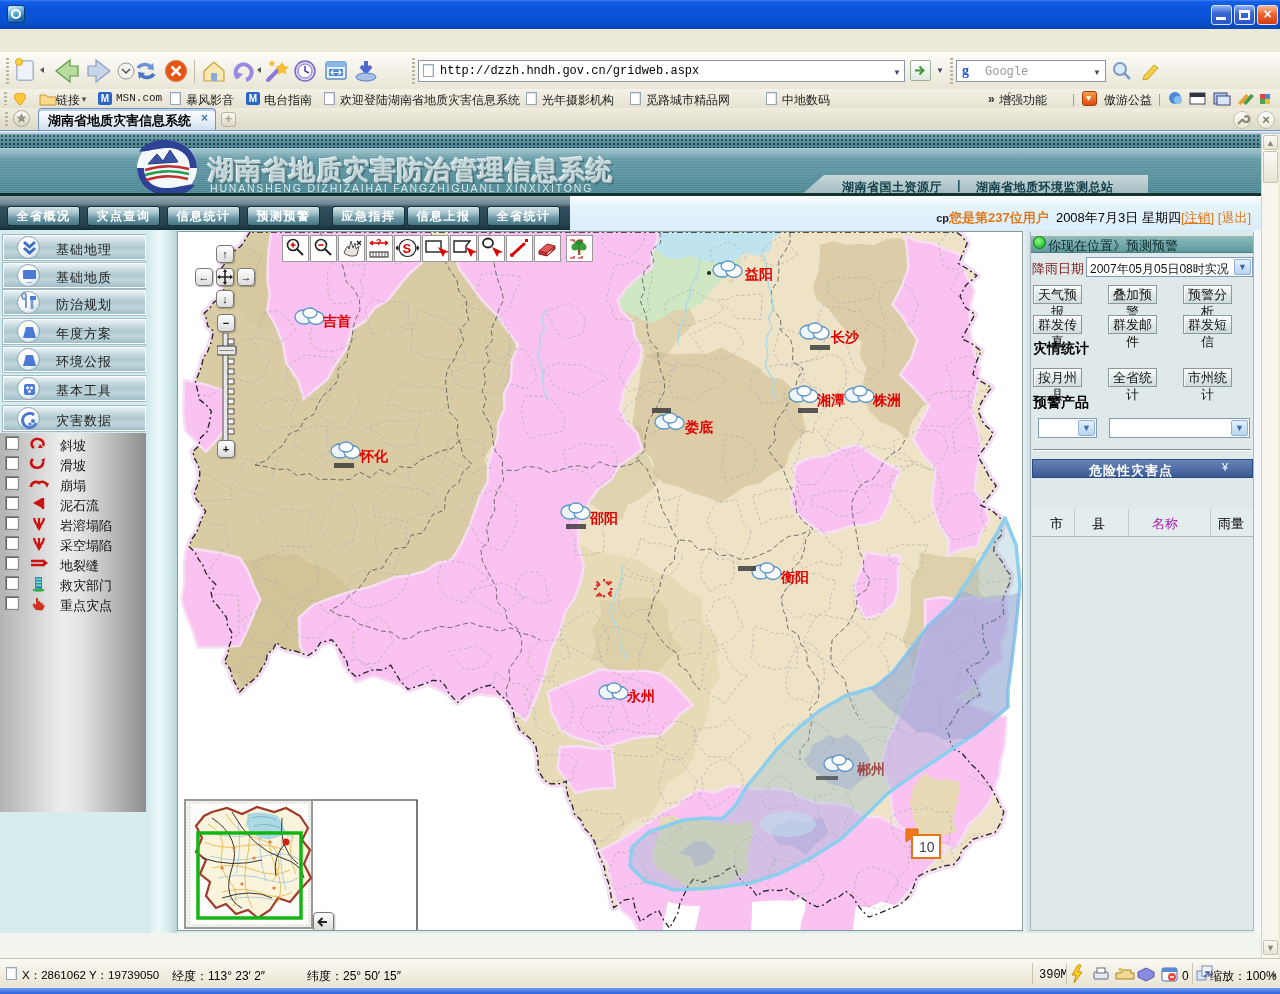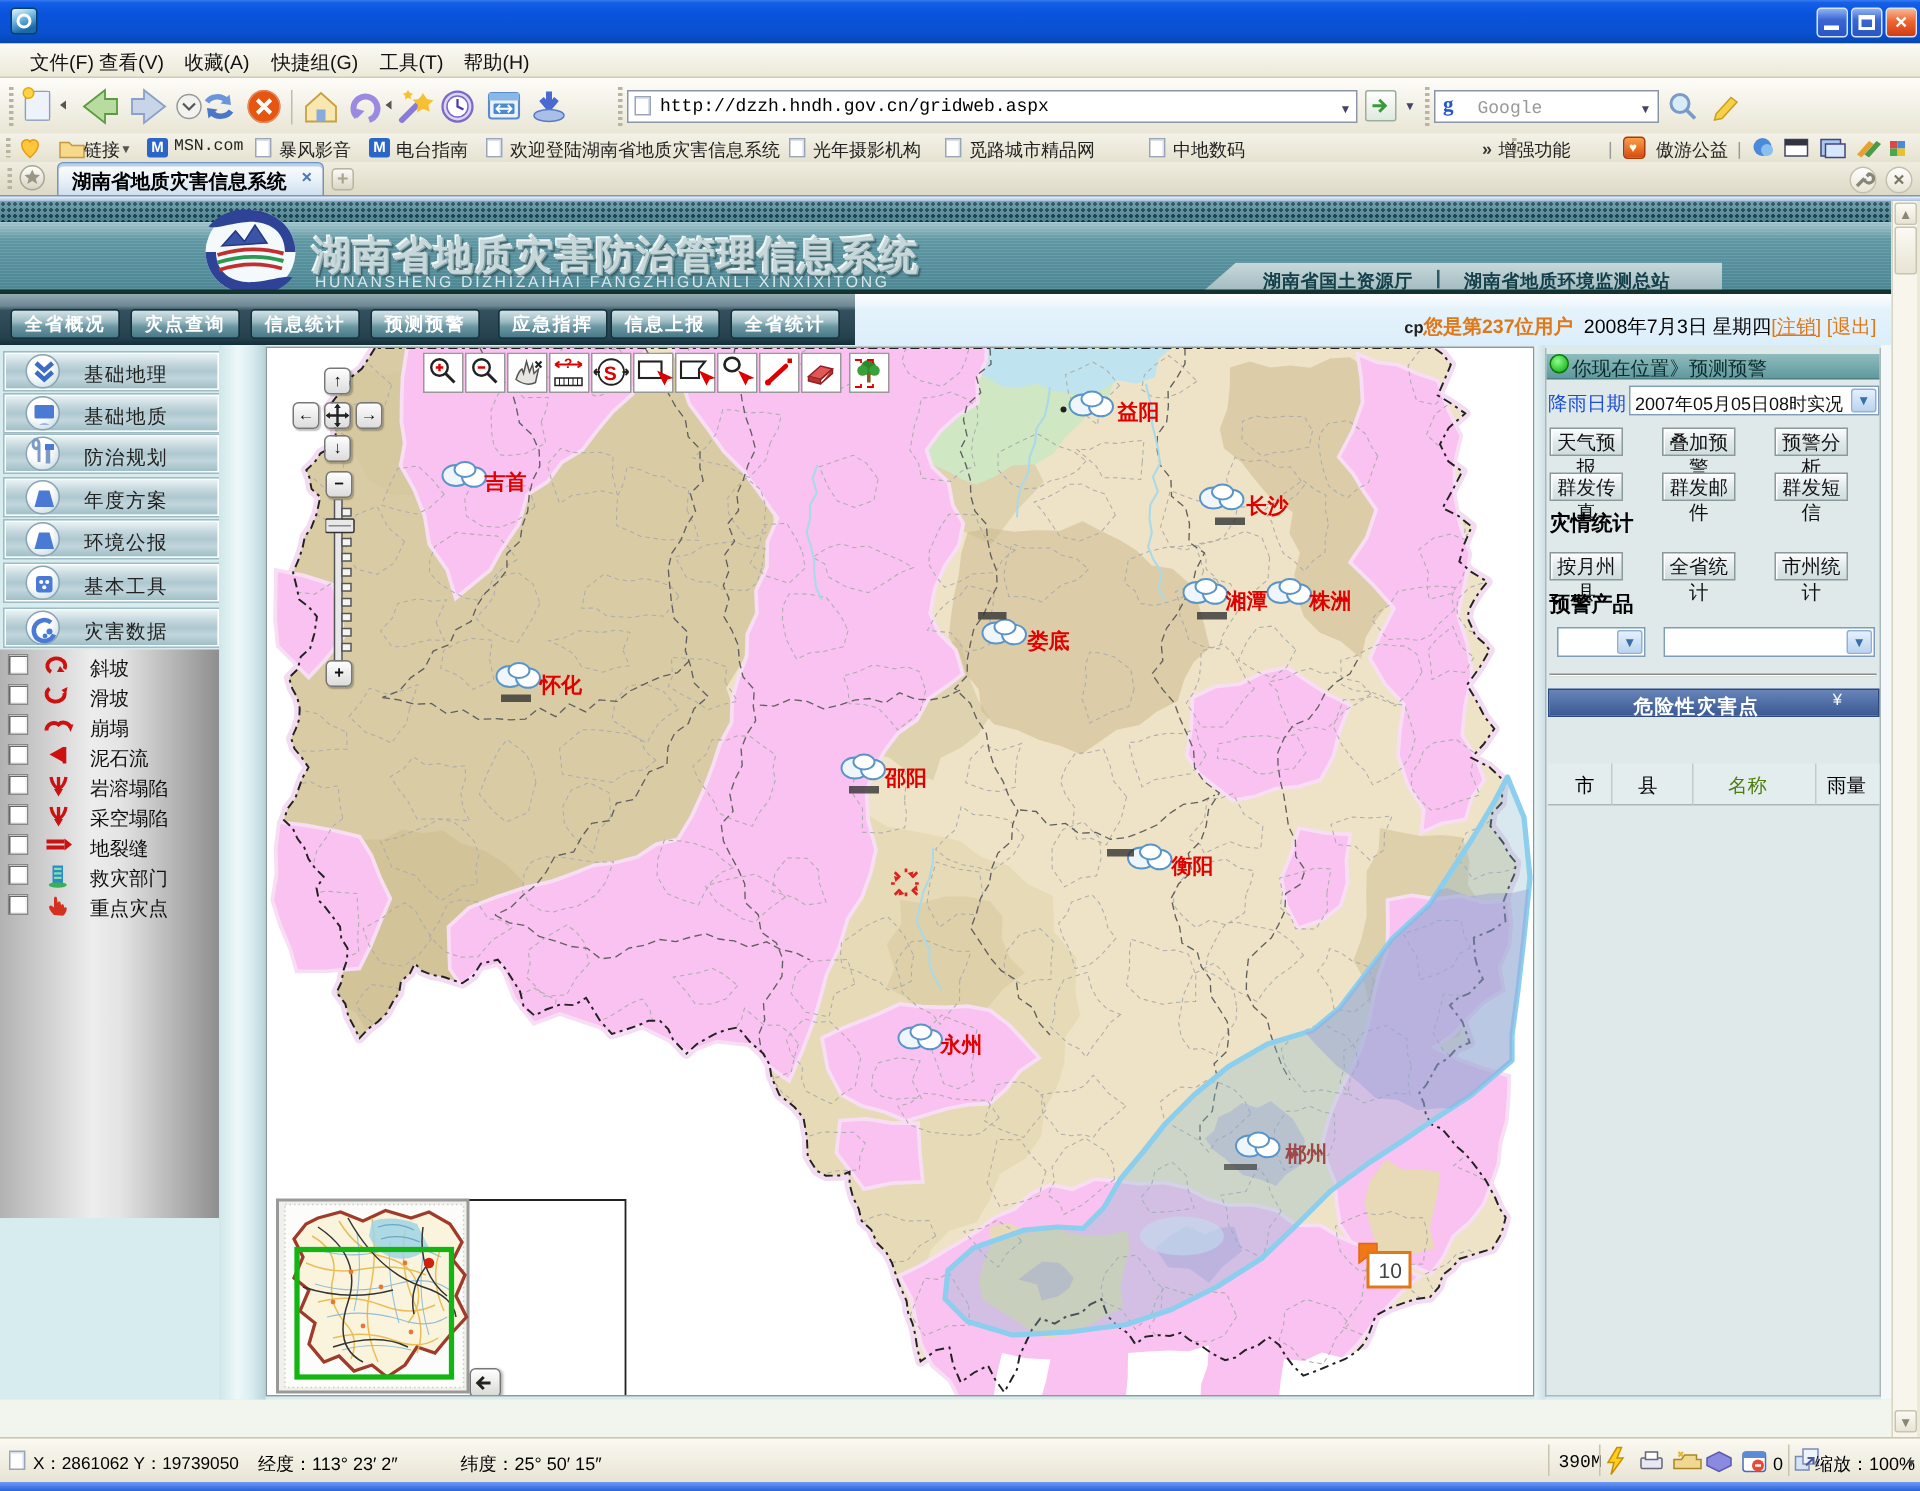--- a/index.html
+++ b/index.html
@@ -60,28 +60,20 @@
   <div class="abs" id="titlebar">
     <div class="abs" style="left:7px;top:5px;width:18px;height:18px;border-radius:3px;background:linear-gradient(160deg,#eaf6ff 0%,#7ec0e8 35%,#1a6aaa 80%);border:1px solid #0b3f66"></div>
     <div class="abs" style="left:11px;top:9px;width:10px;height:10px;border-radius:50%;border:2px solid #fff;"></div>
     <div class="abs winbtn" style="left:1211px;background:linear-gradient(#8fb2f4,#3a67d4 40%,#2a55c4);">
         <span style="position:absolute;left:4px;top:11px;width:10px;height:3px;background:#fff"></span>
       </div>
     <div class="abs winbtn" style="left:1234px;background:linear-gradient(#8fb2f4,#3a67d4 40%,#2a55c4);">
         <span style="position:absolute;left:4px;top:4px;width:11px;height:10px;border:2px solid #fff;border-top-width:3px;"></span>
       </div>
     <div class="abs winbtn" style="left:1257px;background:linear-gradient(#f8b797,#ee6632 45%,#d13b12);color:#fff;font-weight:bold;text-align:center;line-height:17px;font-size:14px;">×</div>
-  </div>
-  <div class="abs" id="menubar">
-    <span style="left:20px">文件(F)</span>
-      <span style="left:66px">查看(V)</span>
-      <span style="left:123px">收藏(A)</span>
-      <span style="left:181px">快捷组(G)</span>
-      <span style="left:253px">工具(T)</span>
-      <span style="left:309px">帮助(H)</span>
   </div>
   <div class="abs" id="toolbar">
     <div class="abs grip" style="left:6px;top:6px;height:26px;"></div>
     <svg class="abs" style="left:14px;top:6px" width="390" height="27" viewBox="0 0 390 27">
       <g>
         <rect x="3" y="3" width="16" height="19" rx="2" fill="#fff" stroke="#8aa0c0"></rect>
         <path d="M3 8 l6 -5 h10 v19 h-16 z" fill="#eef3fb" stroke="#8aa0c0" stroke-width="0.8"></path>
         <circle cx="5" cy="4" r="3.5" fill="#ffd24a" stroke="#e8a800"></circle>
         <path d="M26 12 l4 -3 v6 z" fill="#555"></path>
         <path d="M42 13 L56 2 V8 H64 V18 H56 V24 Z" fill="#b8dca0" stroke="#5a9a40" stroke-width="1.2"></path>
@@ -786,21 +778,21 @@
 </svg>
 
       </div>
 
       <div class="abs" style="left:1023px;top:0;width:7px;height:703px;background:linear-gradient(90deg,#e8f4f6,#cfe0e4);"></div>
       <div class="abs" id="rpanel">
         <div class="abs" style="left:0px;top:4px;width:222px;height:17px;background:linear-gradient(#8fbcbe,#5f9a9e);border-bottom:1px solid #4a8084;">
           <span style="position:absolute;left:2px;top:0px;width:13px;height:13px;border-radius:50%;background:radial-gradient(circle at 40% 35%,#8aff8a,#0aa00a);border:1px solid #087808;"></span>
           <span style="position:absolute;left:17px;top:1px;font-size:13px;color:#0a2a2a;">你现在位置》预测预警</span>
         </div>
-        <div class="abs" style="left:1px;top:28px;font-size:13px;color:#1d4ed8;">降雨日期</div>
+        <div class="abs" style="left:1px;top:28px;font-size:13px;color:#7f1d1d;">降雨日期</div>
         <div class="abs dd" style="left:55px;top:25px;width:167px;">
           <span style="position:absolute;left:3px;top:3px;font-size:12px;color:#111;">2007年05月05日08时实况</span>
           <span class="ddb">▼</span>
         </div>
         <div class="abs rbtn" style="left:2px;top:53px;">天气预报</div>
         <div class="abs rbtn" style="left:77px;top:53px;">叠加预警</div>
         <div class="abs rbtn" style="left:152px;top:53px;">预警分析</div>
         <div class="abs rbtn" style="left:2px;top:83px;">群发传真</div>
         <div class="abs rbtn" style="left:77px;top:83px;">群发邮件</div>
         <div class="abs rbtn" style="left:152px;top:83px;">群发短信</div>
@@ -816,21 +808,21 @@
             <span class="ddb">▼</span>
           </div>
         <div class="abs" style="left:2px;top:217px;width:218px;height:2px;background:#8a8a8a;border-bottom:1px solid #fff;"></div>
         <div class="abs" style="left:1px;top:227px;width:221px;height:19px;background:linear-gradient(#6884b8,#3a5a94);border:1px solid #2a4a80;">
           <span style="position:absolute;left:56px;top:2px;font-size:13px;font-weight:bold;color:#fff;letter-spacing:1px;">危险性灾害点</span>
           <span style="position:absolute;right:24px;top:1px;font-size:11px;color:#fff;">¥</span>
         </div>
         <div class="abs" style="left:1px;top:277px;width:221px;height:28px;background:#e4edee;border-bottom:1px solid #aab8ba;">
           <span style="position:absolute;left:18px;top:6px;font-size:13px;color:#000;">市</span>
           <span style="position:absolute;left:60px;top:6px;font-size:13px;color:#000;">县</span>
-          <span style="position:absolute;left:120px;top:6px;font-size:13px;color:#4d7c0f;">名称</span>
+          <span style="position:absolute;left:120px;top:6px;font-size:13px;color:#a21caf;">名称</span>
           <span style="position:absolute;left:186px;top:6px;font-size:13px;color:#000;">雨量</span>
           <span style="position:absolute;left:42px;top:0;width:1px;height:28px;background:#c0cccc;"></span>
           <span style="position:absolute;left:96px;top:0;width:1px;height:28px;background:#c0cccc;"></span>
           <span style="position:absolute;left:178px;top:0;width:1px;height:28px;background:#c0cccc;"></span>
         </div>
       </div>
 
       <div class="abs" style="left:1254px;top:0;width:7px;height:703px;background:#f4f8f8;"></div>
     </div>
   </div>

